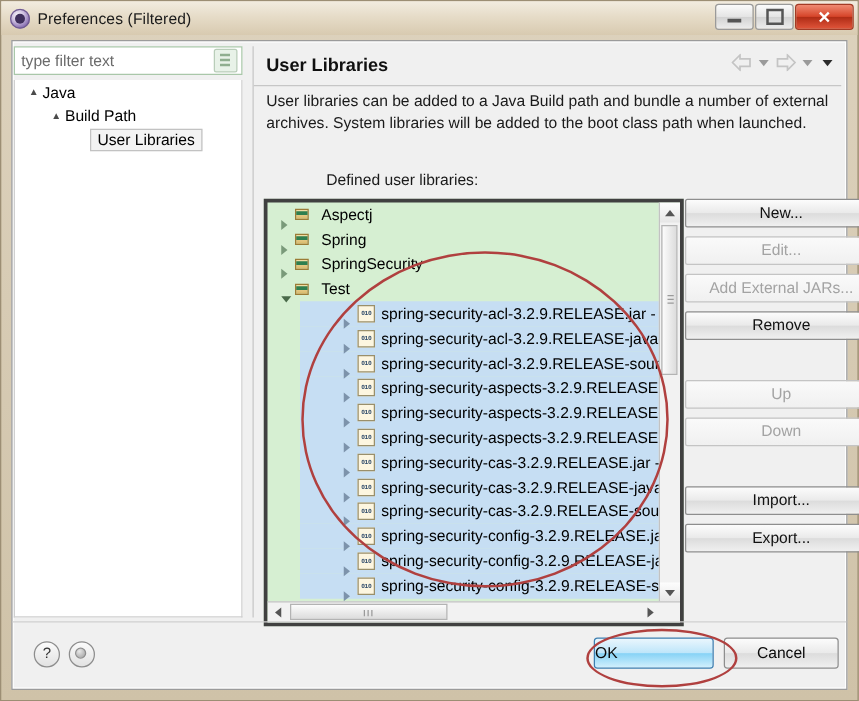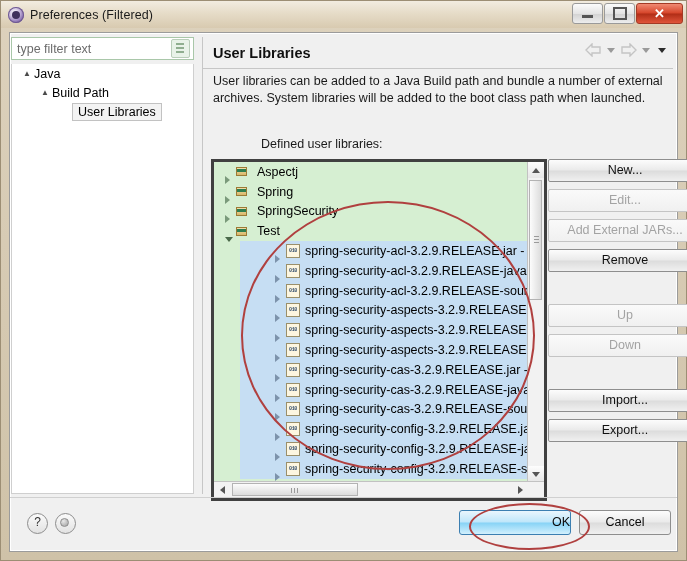--- a/index.html
+++ b/index.html
@@ -235,25 +235,25 @@
     font-size:12px;text-align:center;line-height:17px;color:#333;
   }
   .iconbtn.help{left:17px;}
   .iconbtn.other{left:45px;}
   .iconbtn.other:after{
     content:"";position:absolute;left:4px;top:4px;width:9px;height:9px;
     border-radius:50%;background:radial-gradient(circle at 35% 30%,#e8e8e8,#9e9e9e);
     border:1px solid #8d8d8d;box-sizing:border-box;
   }
   .okbtn{
-    position:absolute;right:106px;top:12px;width:112px;height:25px;
+    position:absolute;right:106px;top:12px;width:96px;height:25px;
     box-sizing:border-box;
     border:1px solid #3c7fb1;border-radius:3px;
     background:linear-gradient(180deg,#eaf6fd 0%,#bfe6fa 48%,#87d3f6 52%,#d2f0fd 100%);
-    font-size:12.5px;text-align:right;line-height:23px;color:#0a0a0a;
+    font-size:12.5px;text-align:left;line-height:23px;color:#0a0a0a;
   }
   .cancelbtn{
     position:absolute;right:6px;top:12px;width:92px;height:25px;
     box-sizing:border-box;
     border:1px solid #8e8e8e;border-radius:3px;
     background:linear-gradient(180deg,#fcfcfc 0%,#eaeaea 48%,#dcdcdc 52%,#f0f0f0 100%);
     font-size:12.5px;text-align:center;line-height:23px;color:#0a0a0a;
   }
   
   .annot{position:absolute;border:2px solid #b0403f;border-radius:50%;

